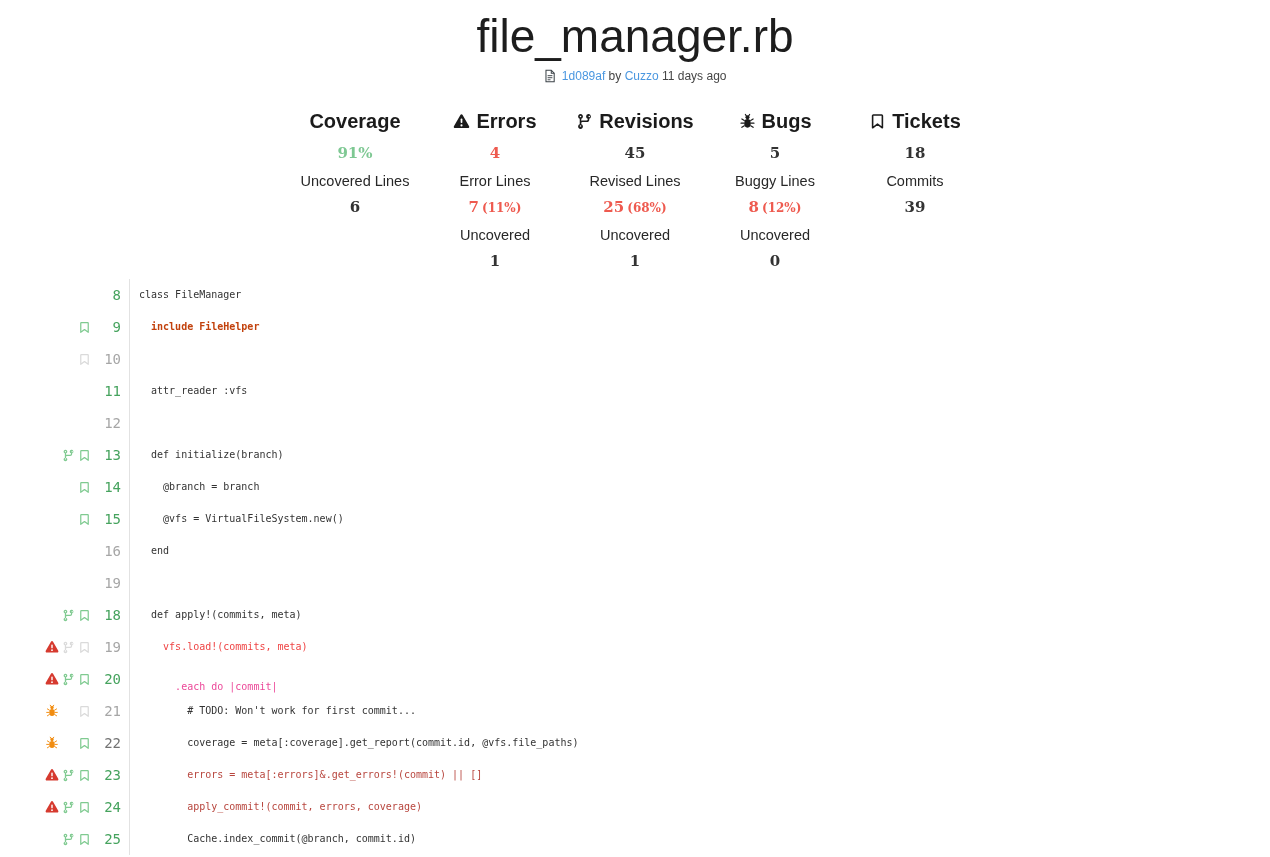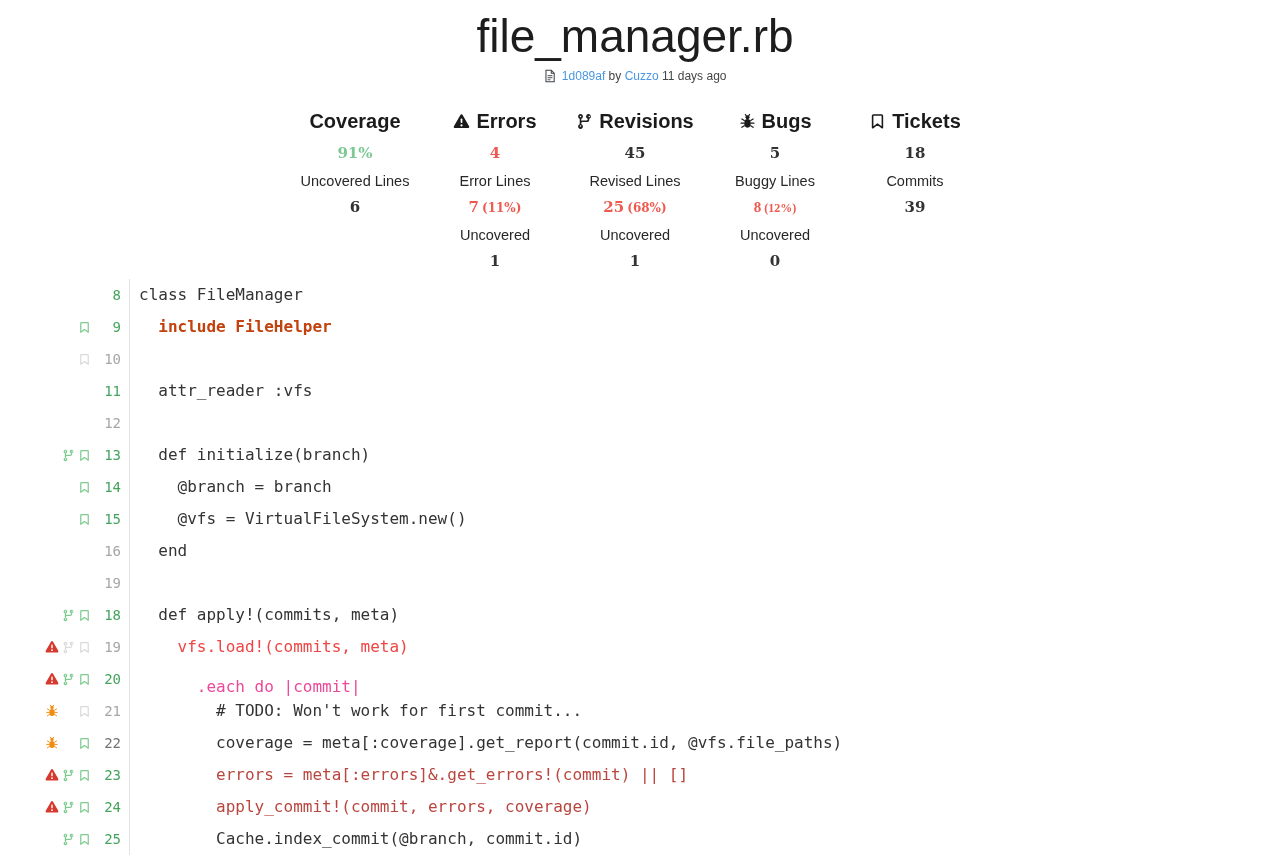--- a/index.html
+++ b/index.html
@@ -25,21 +25,21 @@
   
   .code{margin-top:0;}
   .code-row{display:flex;height:32px;align-items:center;}
   .gutter{width:130px;flex:0 0 130px;display:flex;justify-content:flex-end;align-items:center;
           border-right:1px solid #e2e2e2;height:32px;padding-right:8px;box-sizing:border-box;}
   .slot{display:flex;justify-content:center;align-items:center;}
   .slot-alert{width:19px;}
   .slot-branch{width:15px;}
   .slot-bookmark{width:16px;}
   .lnum{min-width:24px;text-align:right;margin-left:5px;font-family:"DejaVu Sans Mono",monospace;font-size:14px;cursor:pointer;}
-  .code-text{padding-left:9px;font-family:"DejaVu Sans Mono",monospace;font-size:16px;white-space:pre;line-height:32px;}
+  .code-text{padding-left:9px;font-family:"DejaVu Sans Mono",monospace;font-size:10px;white-space:pre;line-height:32px;}
   .slot svg{display:block;}
 </style>
 </head>
 <body>
 
 <div class="page">
   <h1 class="title">file_manager.rb</h1>
   <div class="commit-line">
     <span class="ico" id="file-ico"><svg width="12" height="14" viewBox="0 0 14 16">
           <path fill="none" stroke="#3b4247" stroke-width="1.2" d="M2.3 1.3h6.2l3.4 3.4v9.9H2.3z"></path>
@@ -91,21 +91,21 @@
                 <path d="M11.4 9.6h2.7"></path>
                 <path d="M11 12l2.3 1.5"></path>
                 <path d="M6.9 2.7 6 1.4"></path>
                 <path d="M9.1 2.7 10 1.4"></path>
               </g>
               <circle cx="8" cy="4" r="1.9" fill="#1b1b1b"></circle>
               <ellipse cx="8" cy="9.7" rx="3.1" ry="4.1" fill="#1b1b1b"></ellipse>
             </svg></span><span>Bugs</span></div>
         <div class="stat-primary" style="color: rgb(51, 51, 51);">5</div>
         <div class="stat-label">Buggy Lines</div>
-        <div class="stat-value" style="color: rgb(238, 90, 79); font-family: Liberation Serif, serif;"><span>8</span><span class="paren">(12%)</span></div>
+        <div class="stat-value" style="color: rgb(238, 90, 79);"><span>8</span><span class="paren">(12%)</span></div>
         <div class="stat-label">Uncovered</div>
         <div class="stat-value" style="color: rgb(51, 51, 51);"><span>0</span></div>
       </div>
       <div class="stat-col">
         <div class="stat-head"><span class="ico"><svg width="17" height="17" viewBox="0 0 16 16">
               <path fill="none" stroke="#1b1b1b" stroke-width="1.5" stroke-linejoin="round" d="M4.1 1.9h7.8c.4 0 .7.3.7.7v11.3L8 10.5l-4.6 3.4V2.6c0-.4.3-.7.7-.7Z"></path>
             </svg></span><span>Tickets</span></div>
         <div class="stat-primary" style="color: rgb(51, 51, 51);">18</div>
         <div class="stat-label">Commits</div>
         <div class="stat-value" style="color: rgb(51, 51, 51);"><span>39</span></div>

